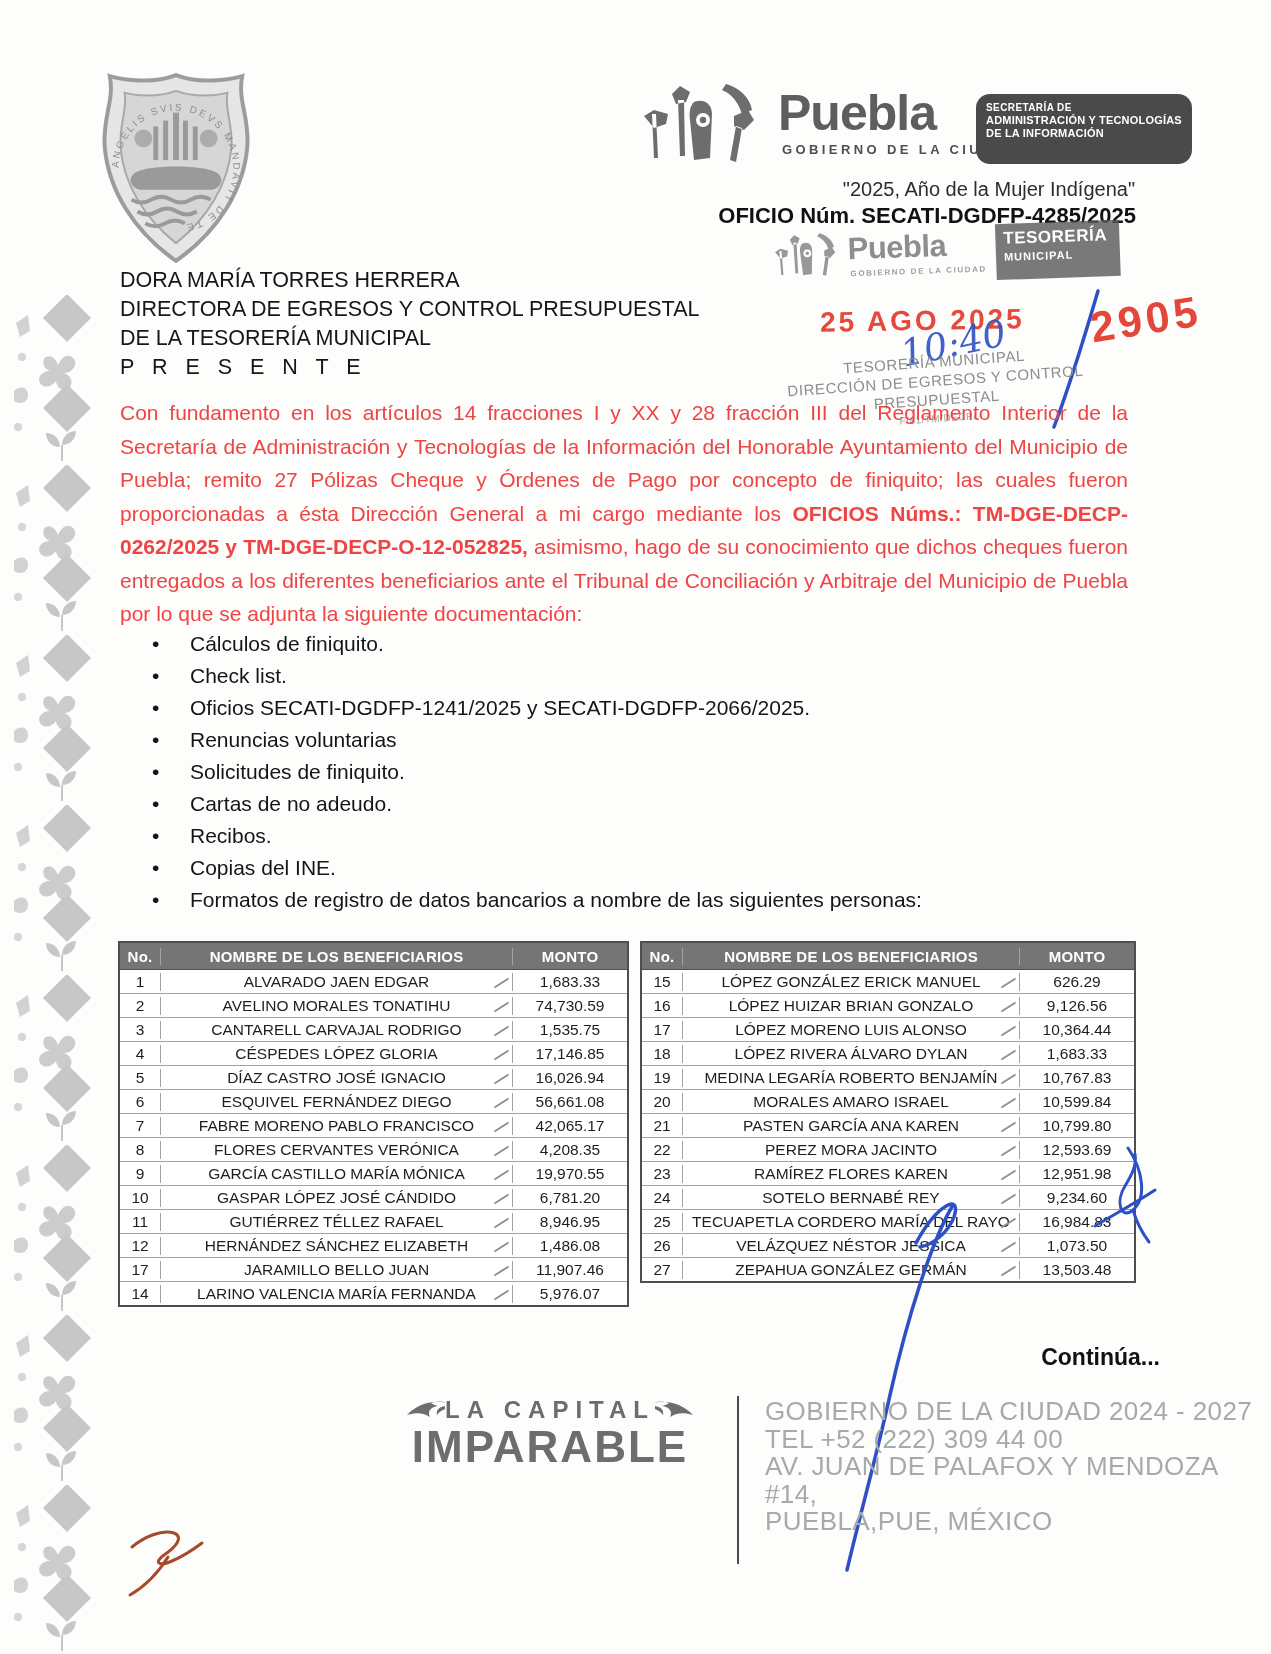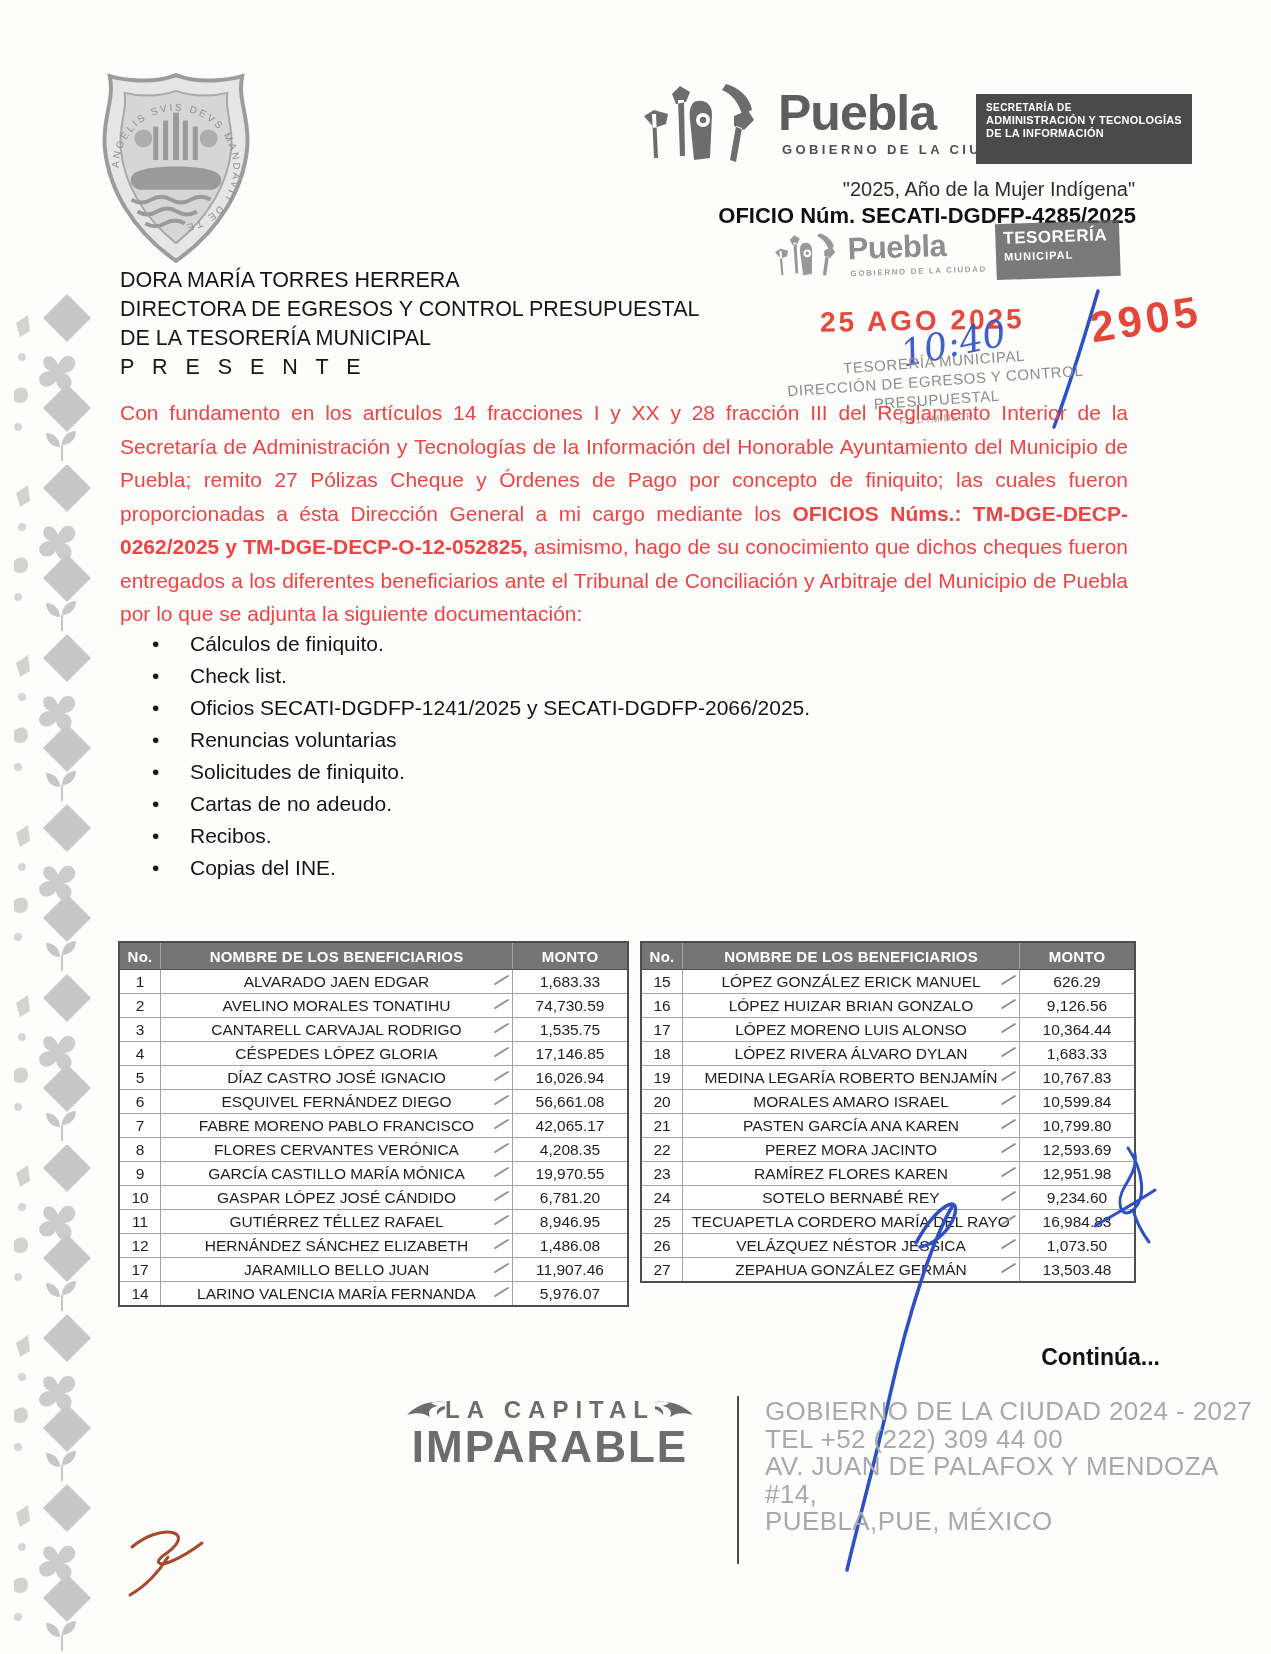--- a/index.html
+++ b/index.html
@@ -10,21 +10,21 @@
   
   .margin-pattern{position:absolute;left:14px;top:295px;width:86px;height:1359px;}
 
   
   .shield{left:92px;top:66px;width:168px;height:204px;}
   .brand-block{left:638px;top:80px;width:540px;height:100px;}
   .brand-icons{position:absolute;left:0;top:2px;width:128px;height:92px;}
   .brand-word{position:absolute;left:140px;top:4px;font-size:50px;font-weight:800;color:#5e5e5e;letter-spacing:-1px;}
   .brand-sub{position:absolute;left:144px;top:62px;font-size:13px;font-weight:bold;color:#4f4f4f;letter-spacing:3.4px;}
   .sec-box{position:absolute;left:338px;top:14px;width:196px;height:56px;background:#4a4a4a;color:#fff;
-           padding:7px 10px;line-height:13px;}
+           padding:7px 10px;line-height:13px;border-radius:14px;}
   .sec-box .l1{font-size:10px;font-weight:bold;letter-spacing:.4px;}
   .sec-box .l2,.sec-box .l3{font-size:11px;font-weight:bold;letter-spacing:.2px;}
   .motto{left:700px;top:178px;width:435px;text-align:right;font-size:20px;color:#2d2d2d;}
   .oficio{left:540px;top:203px;width:596px;text-align:right;font-size:22px;font-weight:bold;color:#111;}
 
   
   .stamp-logo{left:772px;top:222px;width:340px;height:70px;transform:rotate(-2deg);opacity:.82;}
   .stamp-icons{position:absolute;left:0;top:0;width:70px;height:62px;}
   .stamp-word{position:absolute;left:76px;top:6px;font-size:31px;font-weight:800;color:#767676;letter-spacing:-.5px;}
   .stamp-word-sub{position:absolute;left:78px;top:44px;font-size:8px;font-weight:bold;color:#8a8a8a;letter-spacing:1.6px;}
@@ -48,21 +48,21 @@
 
   
   ul.bullets{left:152px;top:628px;width:900px;margin:0;padding:0;list-style:none;}
   ul.bullets li{position:relative;padding-left:38px;font-size:21px;line-height:32px;color:#151515;}
   ul.bullets li::before{content:"•";position:absolute;left:0;top:0;font-size:21px;}
 
   
   .btable{border:2px solid #4e4e4e;background:#fff;font-size:15.5px;}
   .btable.left{left:118px;top:941px;width:507px;}
   .btable.right{left:640px;top:941px;width:492px;}
-  .trow{display:flex;height:23px;border-bottom:1px solid #a3a3a3;}
+  .trow{display:flex;height:23px;border-bottom:1px solid #a3a3a3;align-items:center;}
   .trow:last-child{border-bottom:none;}
   .trow.thead{height:26px;background:#757575;color:#fff;font-weight:bold;border-bottom:1px solid #4e4e4e;}
   .c{display:flex;align-items:center;justify-content:center;border-right:1px solid #a3a3a3;overflow:hidden;white-space:nowrap;}
   .c:last-child{border-right:none;}
   .c.no{flex:0 0 40px;}
   .c.name{flex:1;position:relative;}
   .c.monto{flex:0 0 114px;}
   .thead .c{font-size:15px;letter-spacing:.2px;}
   .tick{position:absolute;right:2px;top:9px;width:17px;height:2px;background:#8f8f8f;transform:rotate(-32deg);border-radius:2px;}
 
@@ -195,20 +195,21 @@
 
   <ul class="abs bullets">
       <li>Cálculos de finiquito.</li>
       <li>Check list.</li>
       <li>Oficios SECATI-DGDFP-1241/2025 y SECATI-DGDFP-2066/2025.</li>
       <li>Renuncias voluntarias</li>
       <li>Solicitudes de finiquito.</li>
       <li>Cartas de no adeudo.</li>
       <li>Recibos.</li>
       <li>Copias del INE.</li>
+      <li>Formatos de registro de datos bancarios a nombre de las siguientes personas:</li>
     </ul>
 
   <div class="abs btable left">
     <div class="trow thead">
       <div class="c no">No.</div>
       <div class="c name">NOMBRE DE LOS BENEFICIARIOS</div>
       <div class="c monto">MONTO</div>
     </div>
   <div class="trow">
         <div class="c no">1</div>

